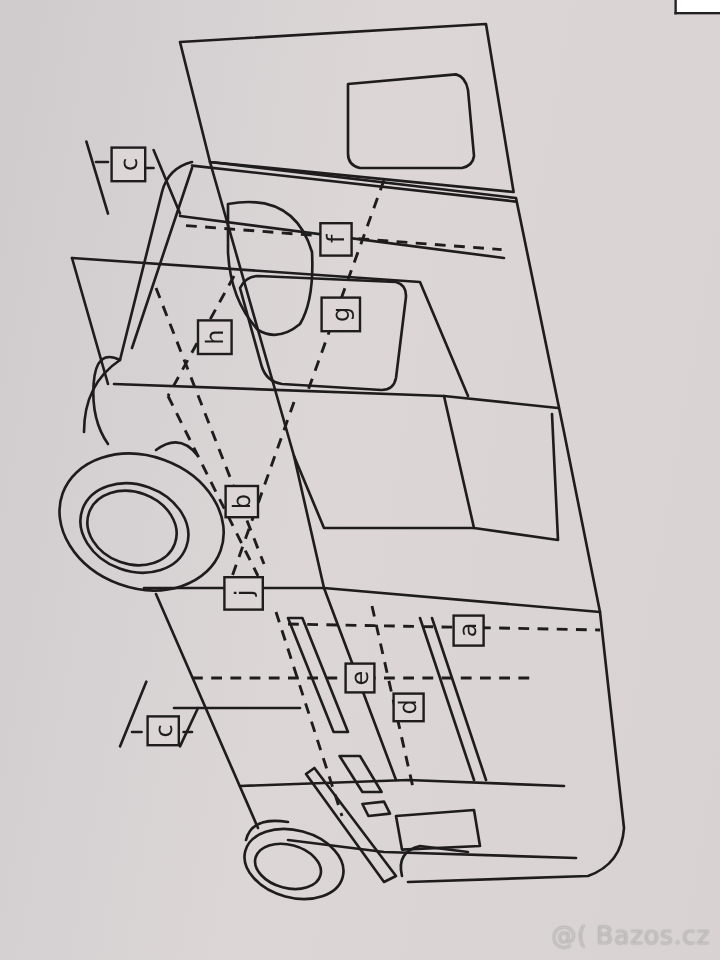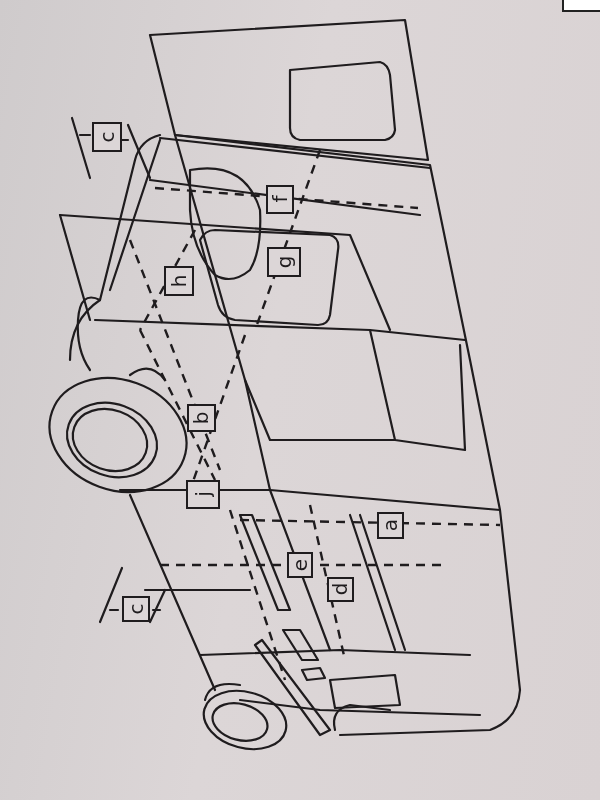--- a/index.html
+++ b/index.html
@@ -134,13 +134,14 @@
     <g>
       <rect class="lbl-box" x="328" y="578" width="25" height="23"></rect>
       <text class="lbl-txt" x="340" y="589" transform="rotate(-90 340 589)">d</text>
     </g>
     <g>
       <rect class="lbl-box" x="123" y="597" width="26" height="24"></rect>
       <text class="lbl-txt" x="136" y="609" transform="rotate(-90 136 609)">c</text>
     </g>
   </svg>
 
+  <div class="watermark">@( Bazos.cz</div>
 </div>
 
 </body></html>

